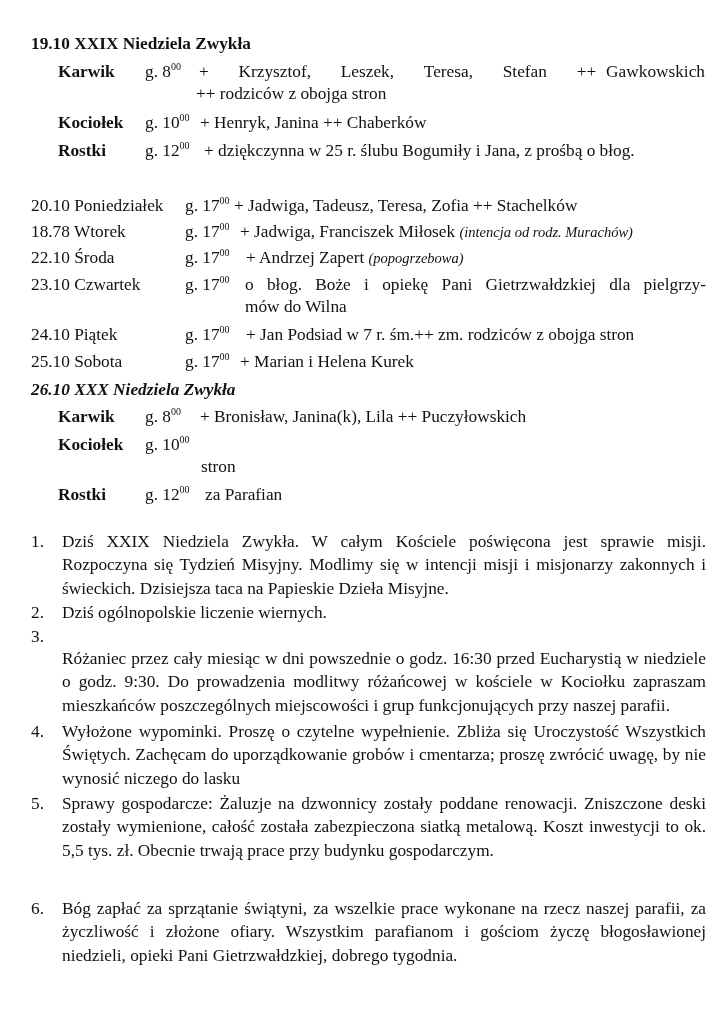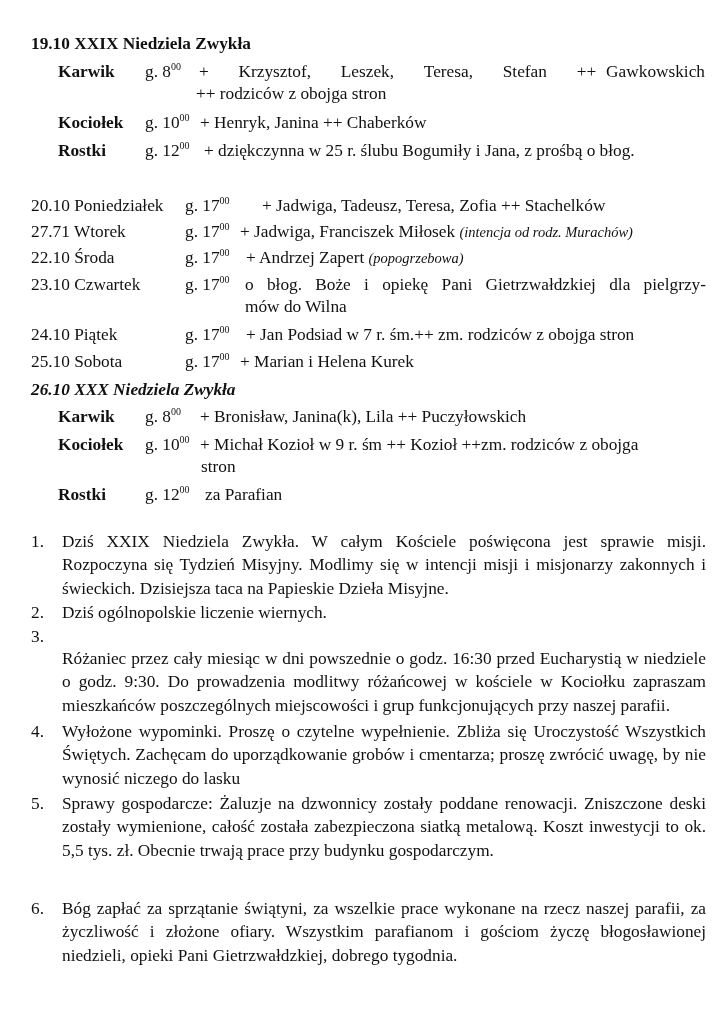--- a/index.html
+++ b/index.html
@@ -32,23 +32,23 @@
   <div class="line" style="left:145px; top:113px;"><span>g. 10</span><sup>00</sup></div>
   <div class="line" style="left:200px; top:113px;">+ Henryk, Janina ++ Chaberków</div>
 
   <div class="line b" style="left:58px; top:141px;">Rostki</div>
   <div class="line" style="left:145px; top:141px;"><span>g. 12</span><sup>00</sup></div>
   <div class="line" style="left:204px; top:141px;">+ dziękczynna w 25 r. ślubu Bogumiły i Jana, z prośbą o błog.</div>
 
   <div>
     <div class="line" style="left:31px; top:196px;">20.10 Poniedziałek</div>
     <div class="line" style="left:185px; top:196px;"><span>g. 17</span><sup>00</sup></div>
-    <div class="line" style="left:262px; top:196px;">+ Jadwiga, Tadeusz, Teresa, Zofia ++ Stachelków</div>
+    <div class="line" style="left:234px; top:196px;">+ Jadwiga, Tadeusz, Teresa, Zofia ++ Stachelków</div>
 
-    <div class="line" style="left:31px; top:222px;">27.71 Wtorek</div>
+    <div class="line" style="left:31px; top:222px;">18.78 Wtorek</div>
     <div class="line" style="left:185px; top:222px;"><span>g. 17</span><sup>00</sup></div>
     <div class="line" style="left:240px; top:222px;"><span>+ Jadwiga, Franciszek Miłosek</span> <span class="it">(intencja od rodz. Murachów)</span></div>
 
     <div class="line" style="left:31px; top:248px;">22.10 Środa</div>
     <div class="line" style="left:185px; top:248px;"><span>g. 17</span><sup>00</sup></div>
     <div class="line" style="left:246px; top:248px;"><span>+ Andrzej Zapert</span> <span class="it">(popogrzebowa)</span></div>
 
     <div class="line" style="left:31px; top:275px;">23.10 Czwartek</div>
     <div class="line" style="left:185px; top:275px;"><span>g. 17</span><sup>00</sup></div>
     <div class="line" style="left:245px; top:275px; width:461px; text-align:justify; text-align-last:justify; white-space:normal;">o błog. Boże i opiekę Pani Gietrzwałdzkiej dla pielgrzy-</div>
@@ -64,21 +64,20 @@
   </div>
 
   <div class="line b" style="left:31px; top:380px;font-style:italic;">26.10 XXX Niedziela Zwykła</div>
 
   <div class="line b" style="left:58px; top:407px;">Karwik</div>
   <div class="line" style="left:145px; top:407px;"><span>g. 8</span><sup>00</sup></div>
   <div class="line" style="left:200px; top:407px;">+ Bronisław, Janina(k), Lila ++ Puczyłowskich</div>
 
   <div class="line b" style="left:58px; top:435px;">Kociołek</div>
   <div class="line" style="left:145px; top:435px;"><span>g. 10</span><sup>00</sup></div>
-  <div class="line" style="left:200px; top:435px;">+ Michał Kozioł w 9 r. śm ++ Kozioł ++zm. rodziców z obojga</div>
   <div class="line" style="left:201px; top:457px;">stron</div>
 
   <div class="line b" style="left:58px; top:485px;">Rostki</div>
   <div class="line" style="left:145px; top:485px;"><span>g. 12</span><sup>00</sup></div>
   <div class="line" style="left:205px; top:485px;">za Parafian</div>
 
   <div>
     <div class="ann-num" style="top:530px;">1.</div>
     <div class="ann" style="top:530px;">Dziś XXIX Niedziela Zwykła. W całym Kościele poświęcona jest sprawie misji. Rozpoczyna się Tydzień Misyjny. Modlimy się w intencji misji i misjonarzy zakonnych i świeckich. Dzisiejsza taca na Papieskie Dzieła Misyjne.</div>
 

